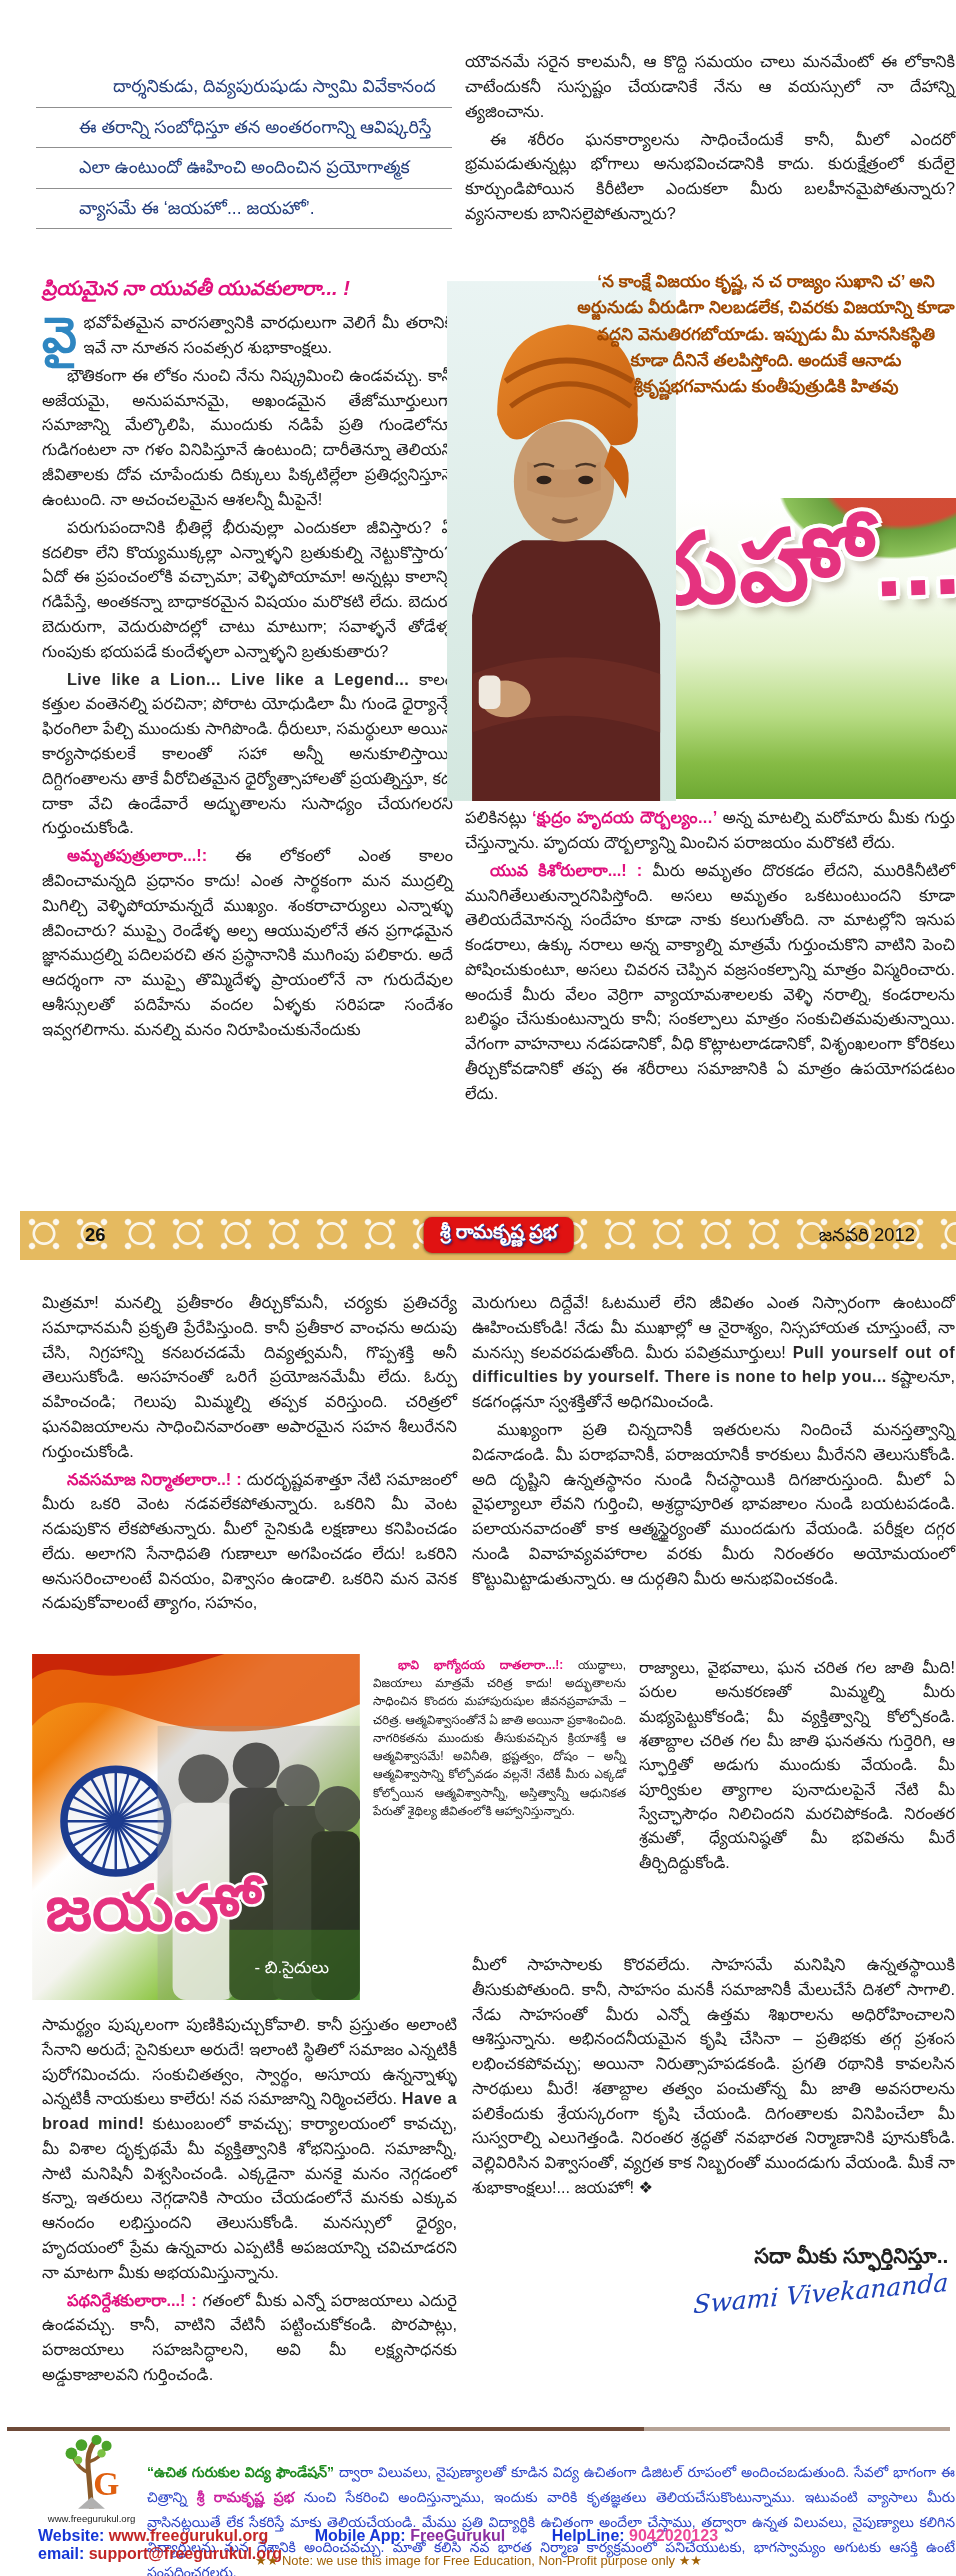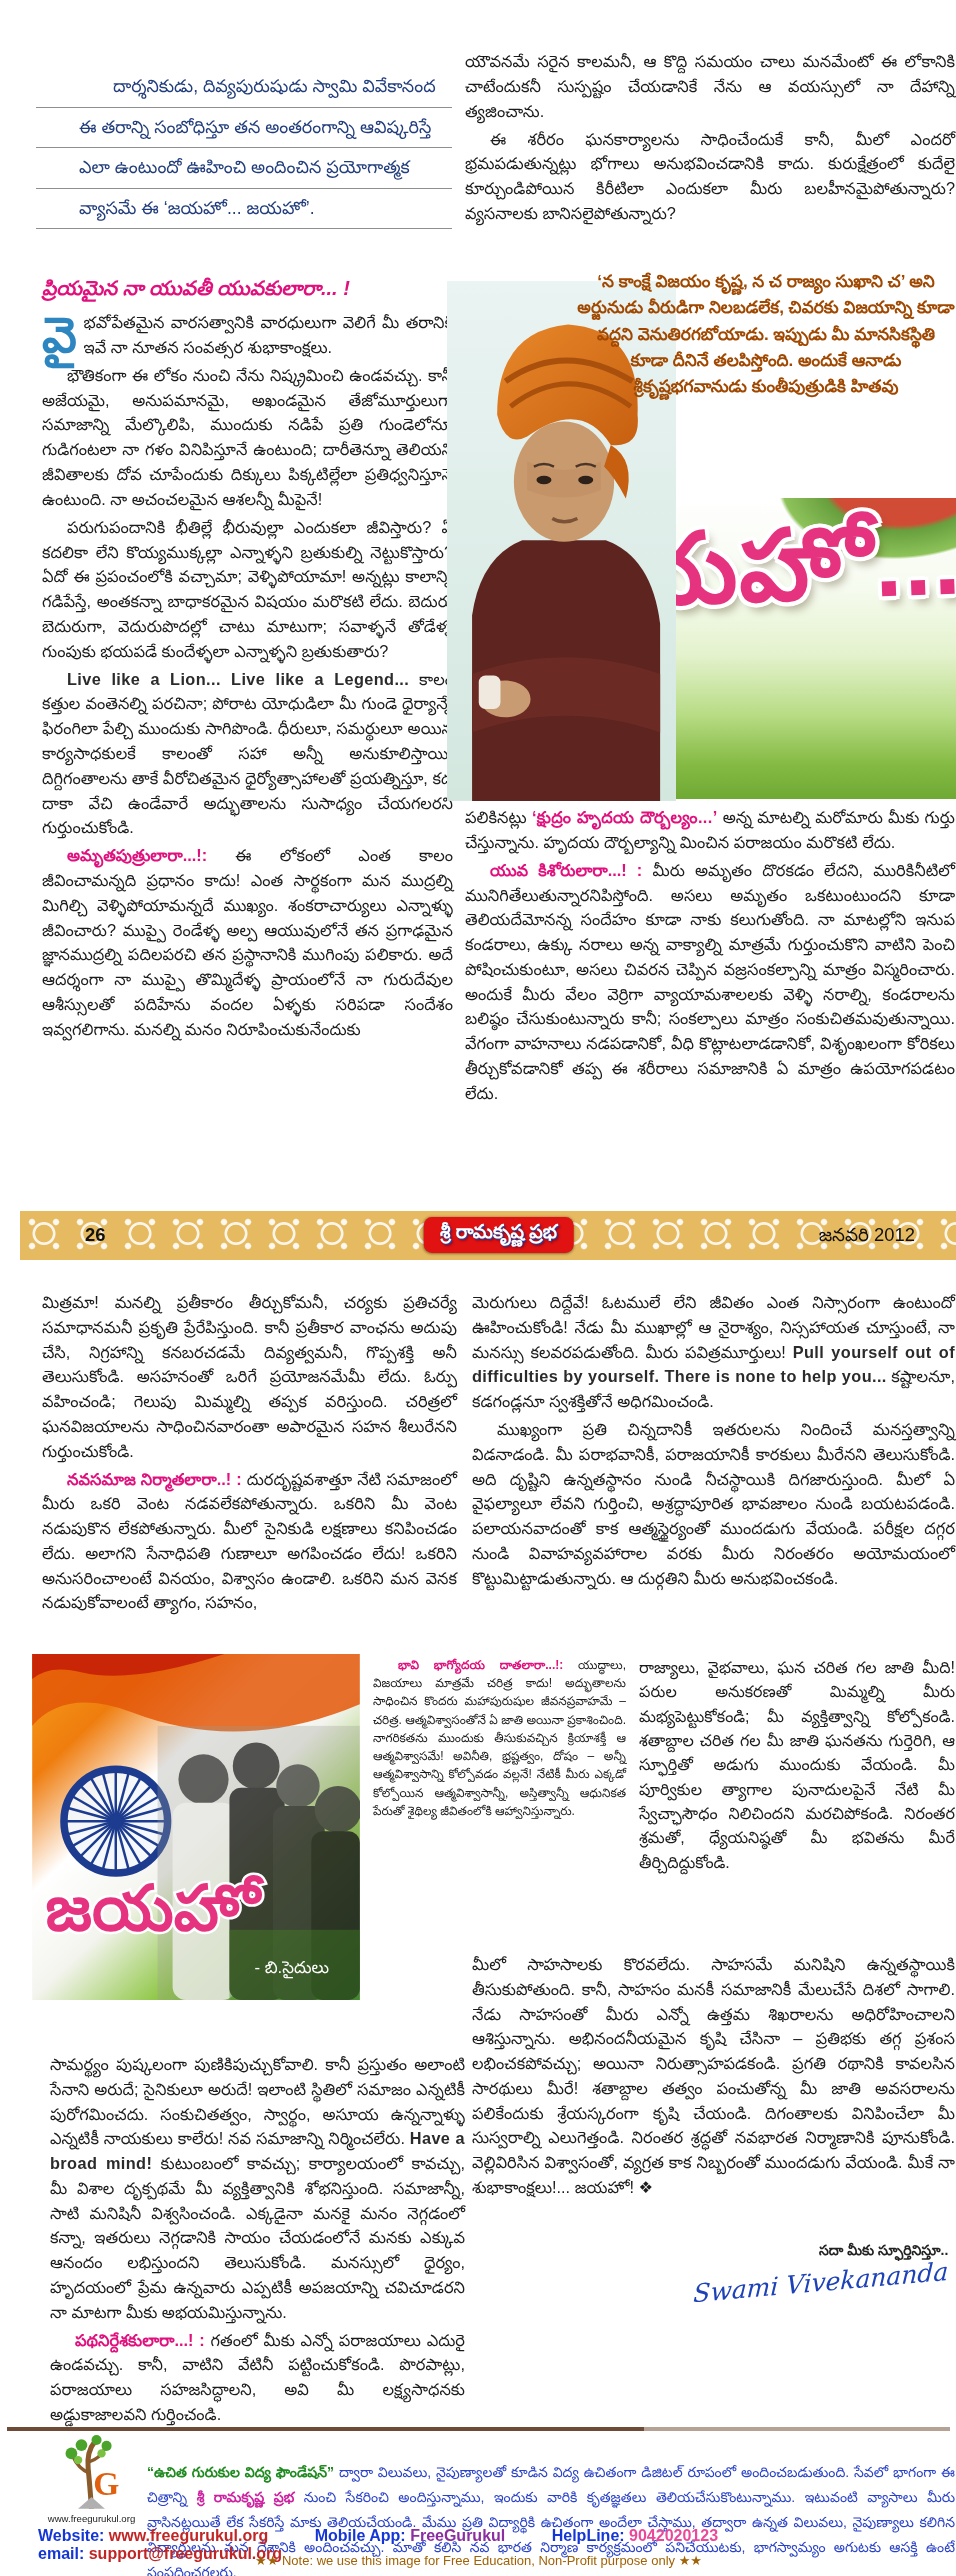--- a/index.html
+++ b/index.html
@@ -43,26 +43,26 @@
   .page-no{position:absolute;left:65px;top:13.4px;font-size:18.4px;font-weight:bold;color:#111;}
   .issue-date{position:absolute;right:62px;top:13.4px;font-size:18.4px;color:#111;}
   .title-box{position:absolute;left:50%;top:5.9px;transform:translateX(-50%);background:#e01212;
      border-radius:8.4px;padding:4.2px 16.7px 5.9px;color:#fff;font-weight:bold;font-size:19px;
      text-shadow:0.8px 0.8px 0 #2244aa,1.7px 1.7px 2.5px rgba(0,0,60,.5);box-shadow:0 0.8px 2.5px rgba(0,0,0,.4);}
   
   .b-l1{left:42px;top:1290px;width:415px;}
   .b-r1{left:472px;top:1290px;width:483px;}
   .b-m2{left:373px;top:1656px;width:253px;font-size:12px;}
   .b-r2{left:639px;top:1656px;width:316px;font-size:16px;}
-  .b-l3{left:50px;top:2012px;width:415px;margin-top:40px;}
+  .b-l3{left:42px;top:2012px;width:415px;}
   .b-r3{left:472px;top:1952px;width:483px;}
   .flag{position:absolute;left:32px;top:1654px;width:328px;height:346px;}
   .closing-line{text-align:justify;}
   .sign-wrap{text-align:right;margin-top:8.4px;padding-right:6.7px;}
-  .sign-lead{font-weight:bold;color:#222;font-size:14px;margin-top:40px;}
+  .sign-lead{font-weight:bold;color:#222;font-size:21px;margin-top:40px;}
   .signature{display:inline-block;color:#1d42b8;font-family:"DejaVu Serif","Liberation Serif",serif;
      font-style:italic;font-size:25px;transform:rotate(-5deg) skewX(-8deg);margin-top:3.3px;}
   
   .footer-rule-a{position:absolute;left:6.7px;top:2427px;width:637px;height:4.2px;background:#6e4a38;}
   .footer-rule-b{position:absolute;left:644px;top:2427px;width:306px;height:4.2px;background:#b5a295;}
   .logo{position:absolute;left:43px;top:2435px;width:97px;height:94px;text-align:center;}
   .logo-url{font-size:9.6px;color:#222;margin-top:-1.7px;}
   .fpara{position:absolute;left:147px;top:2435px;width:808px;font-size:14px;line-height:1.78;color:#2b43c8;text-align:justify;margin-top:25px;}
   .fgreen{color:#1f8a1f;font-weight:bold;}
   .fmagenta{color:#cc22a0;font-weight:bold;}

